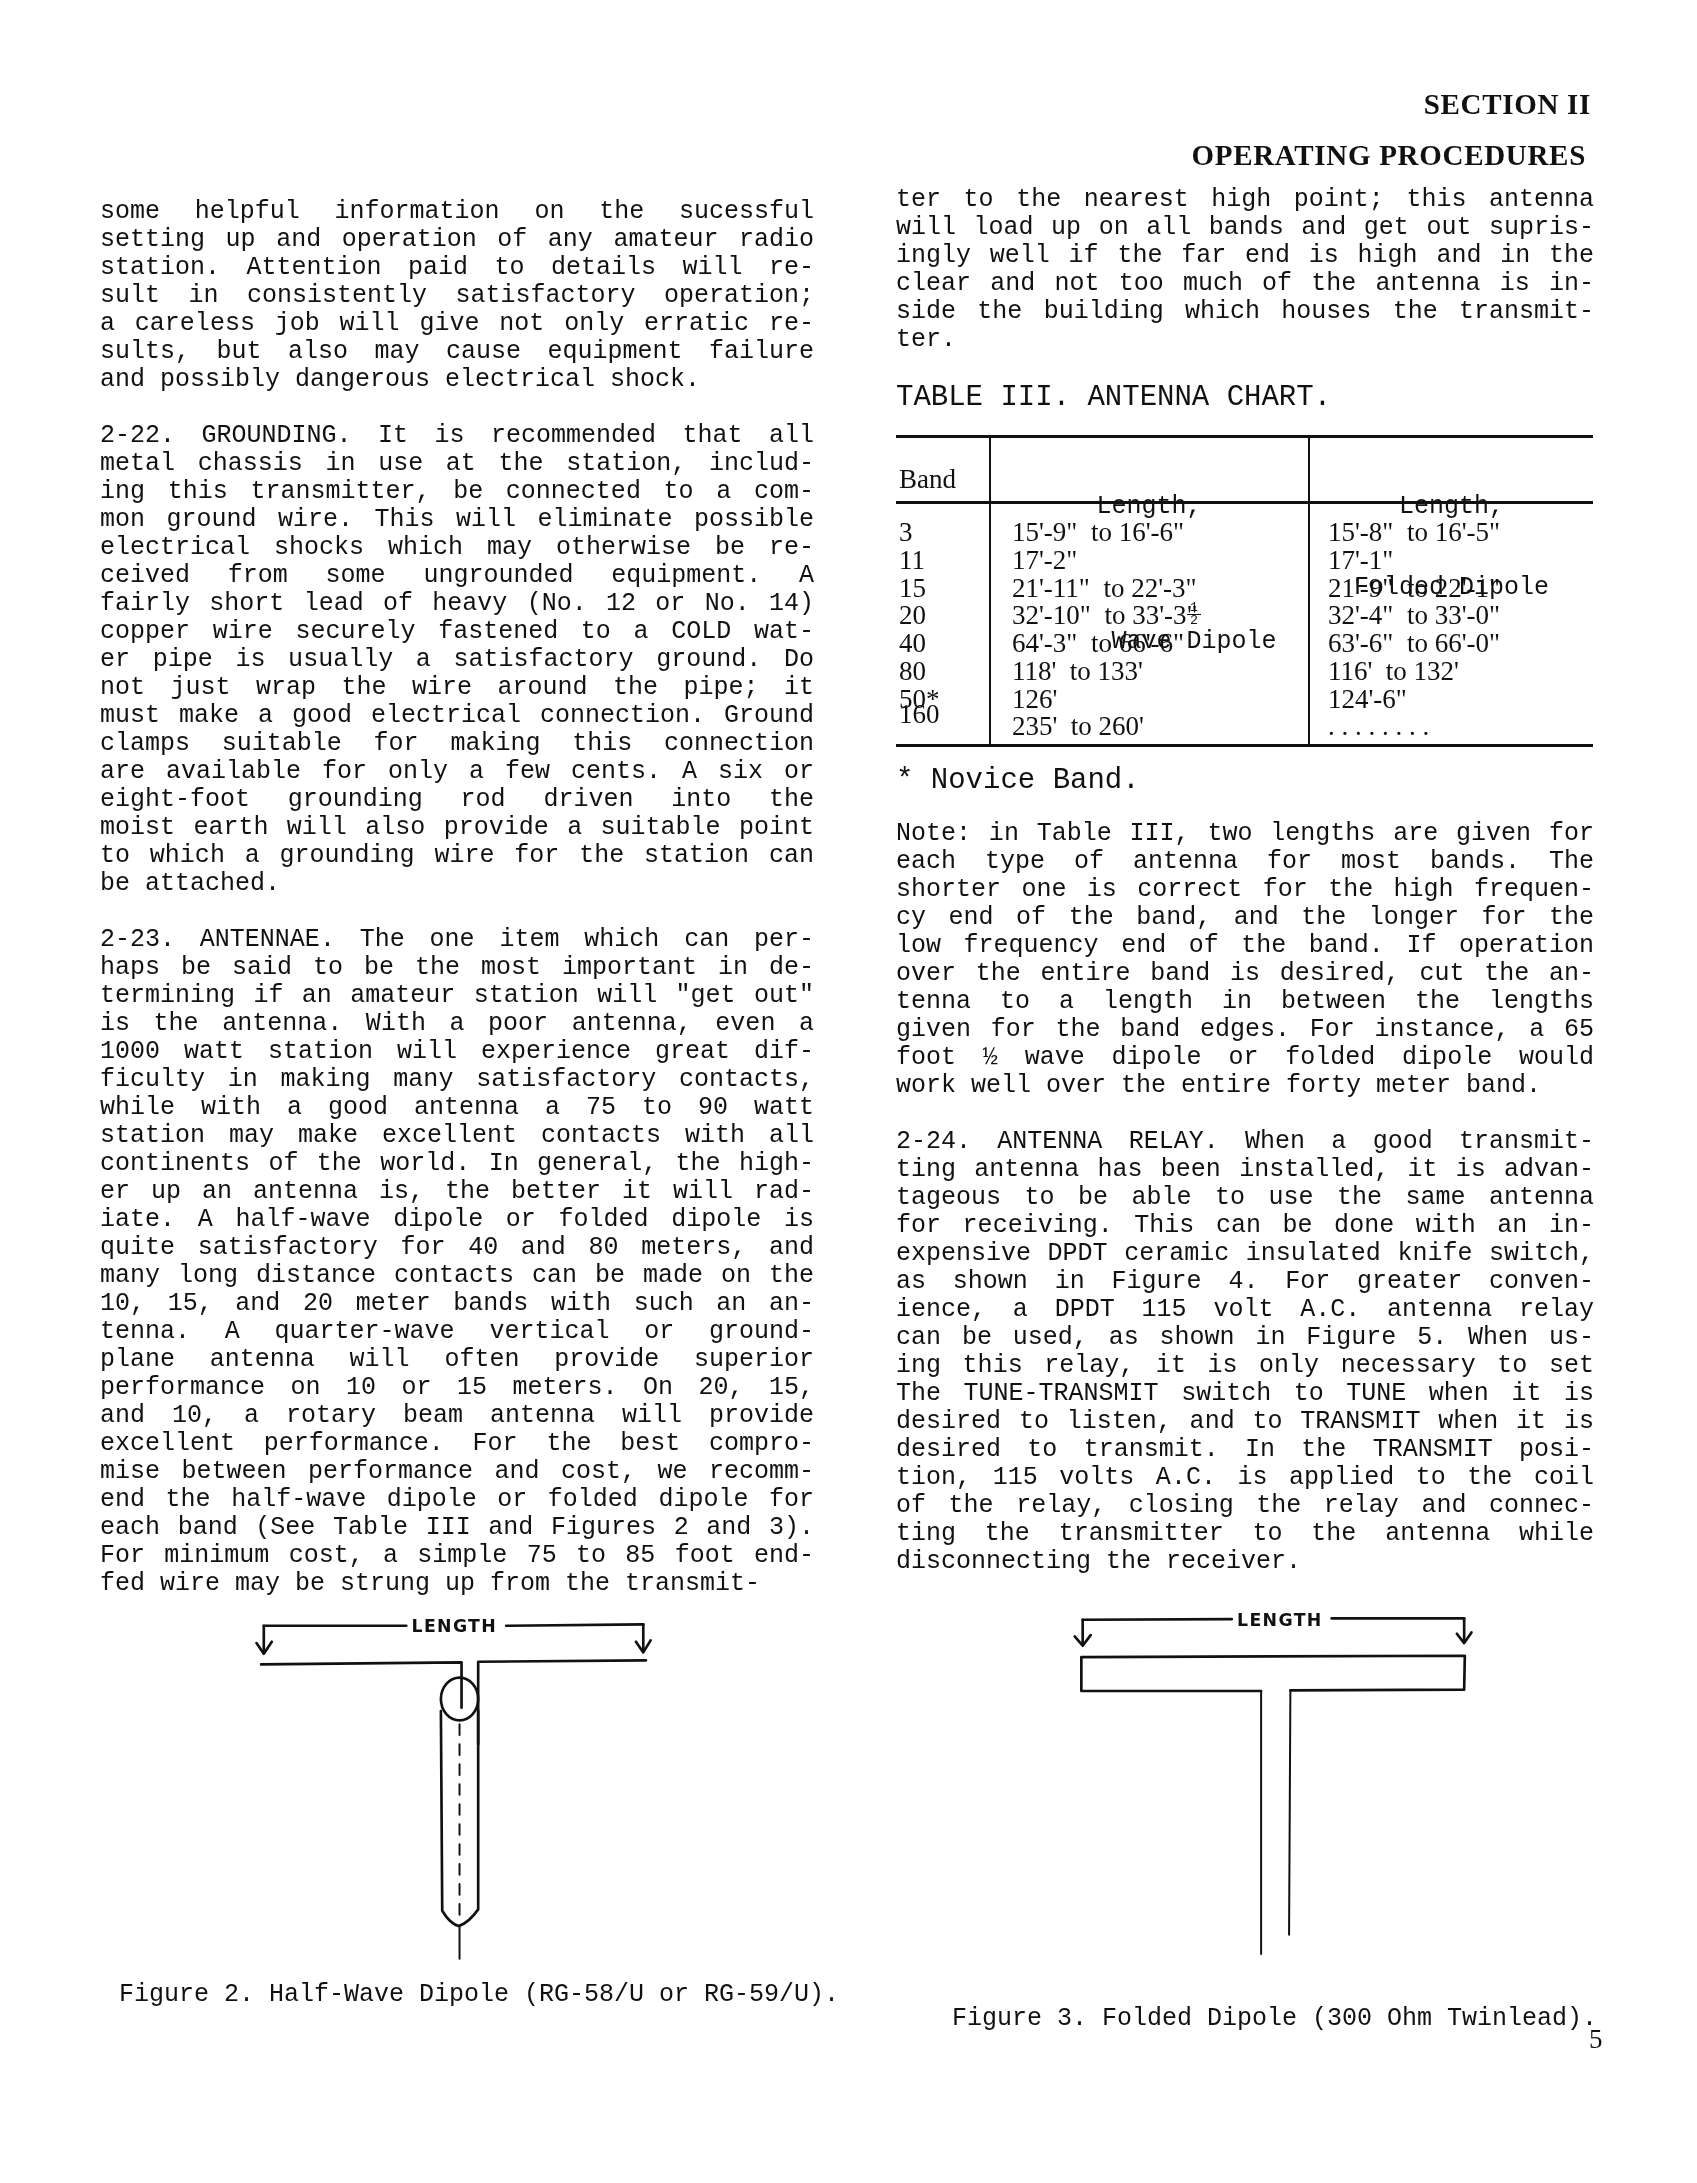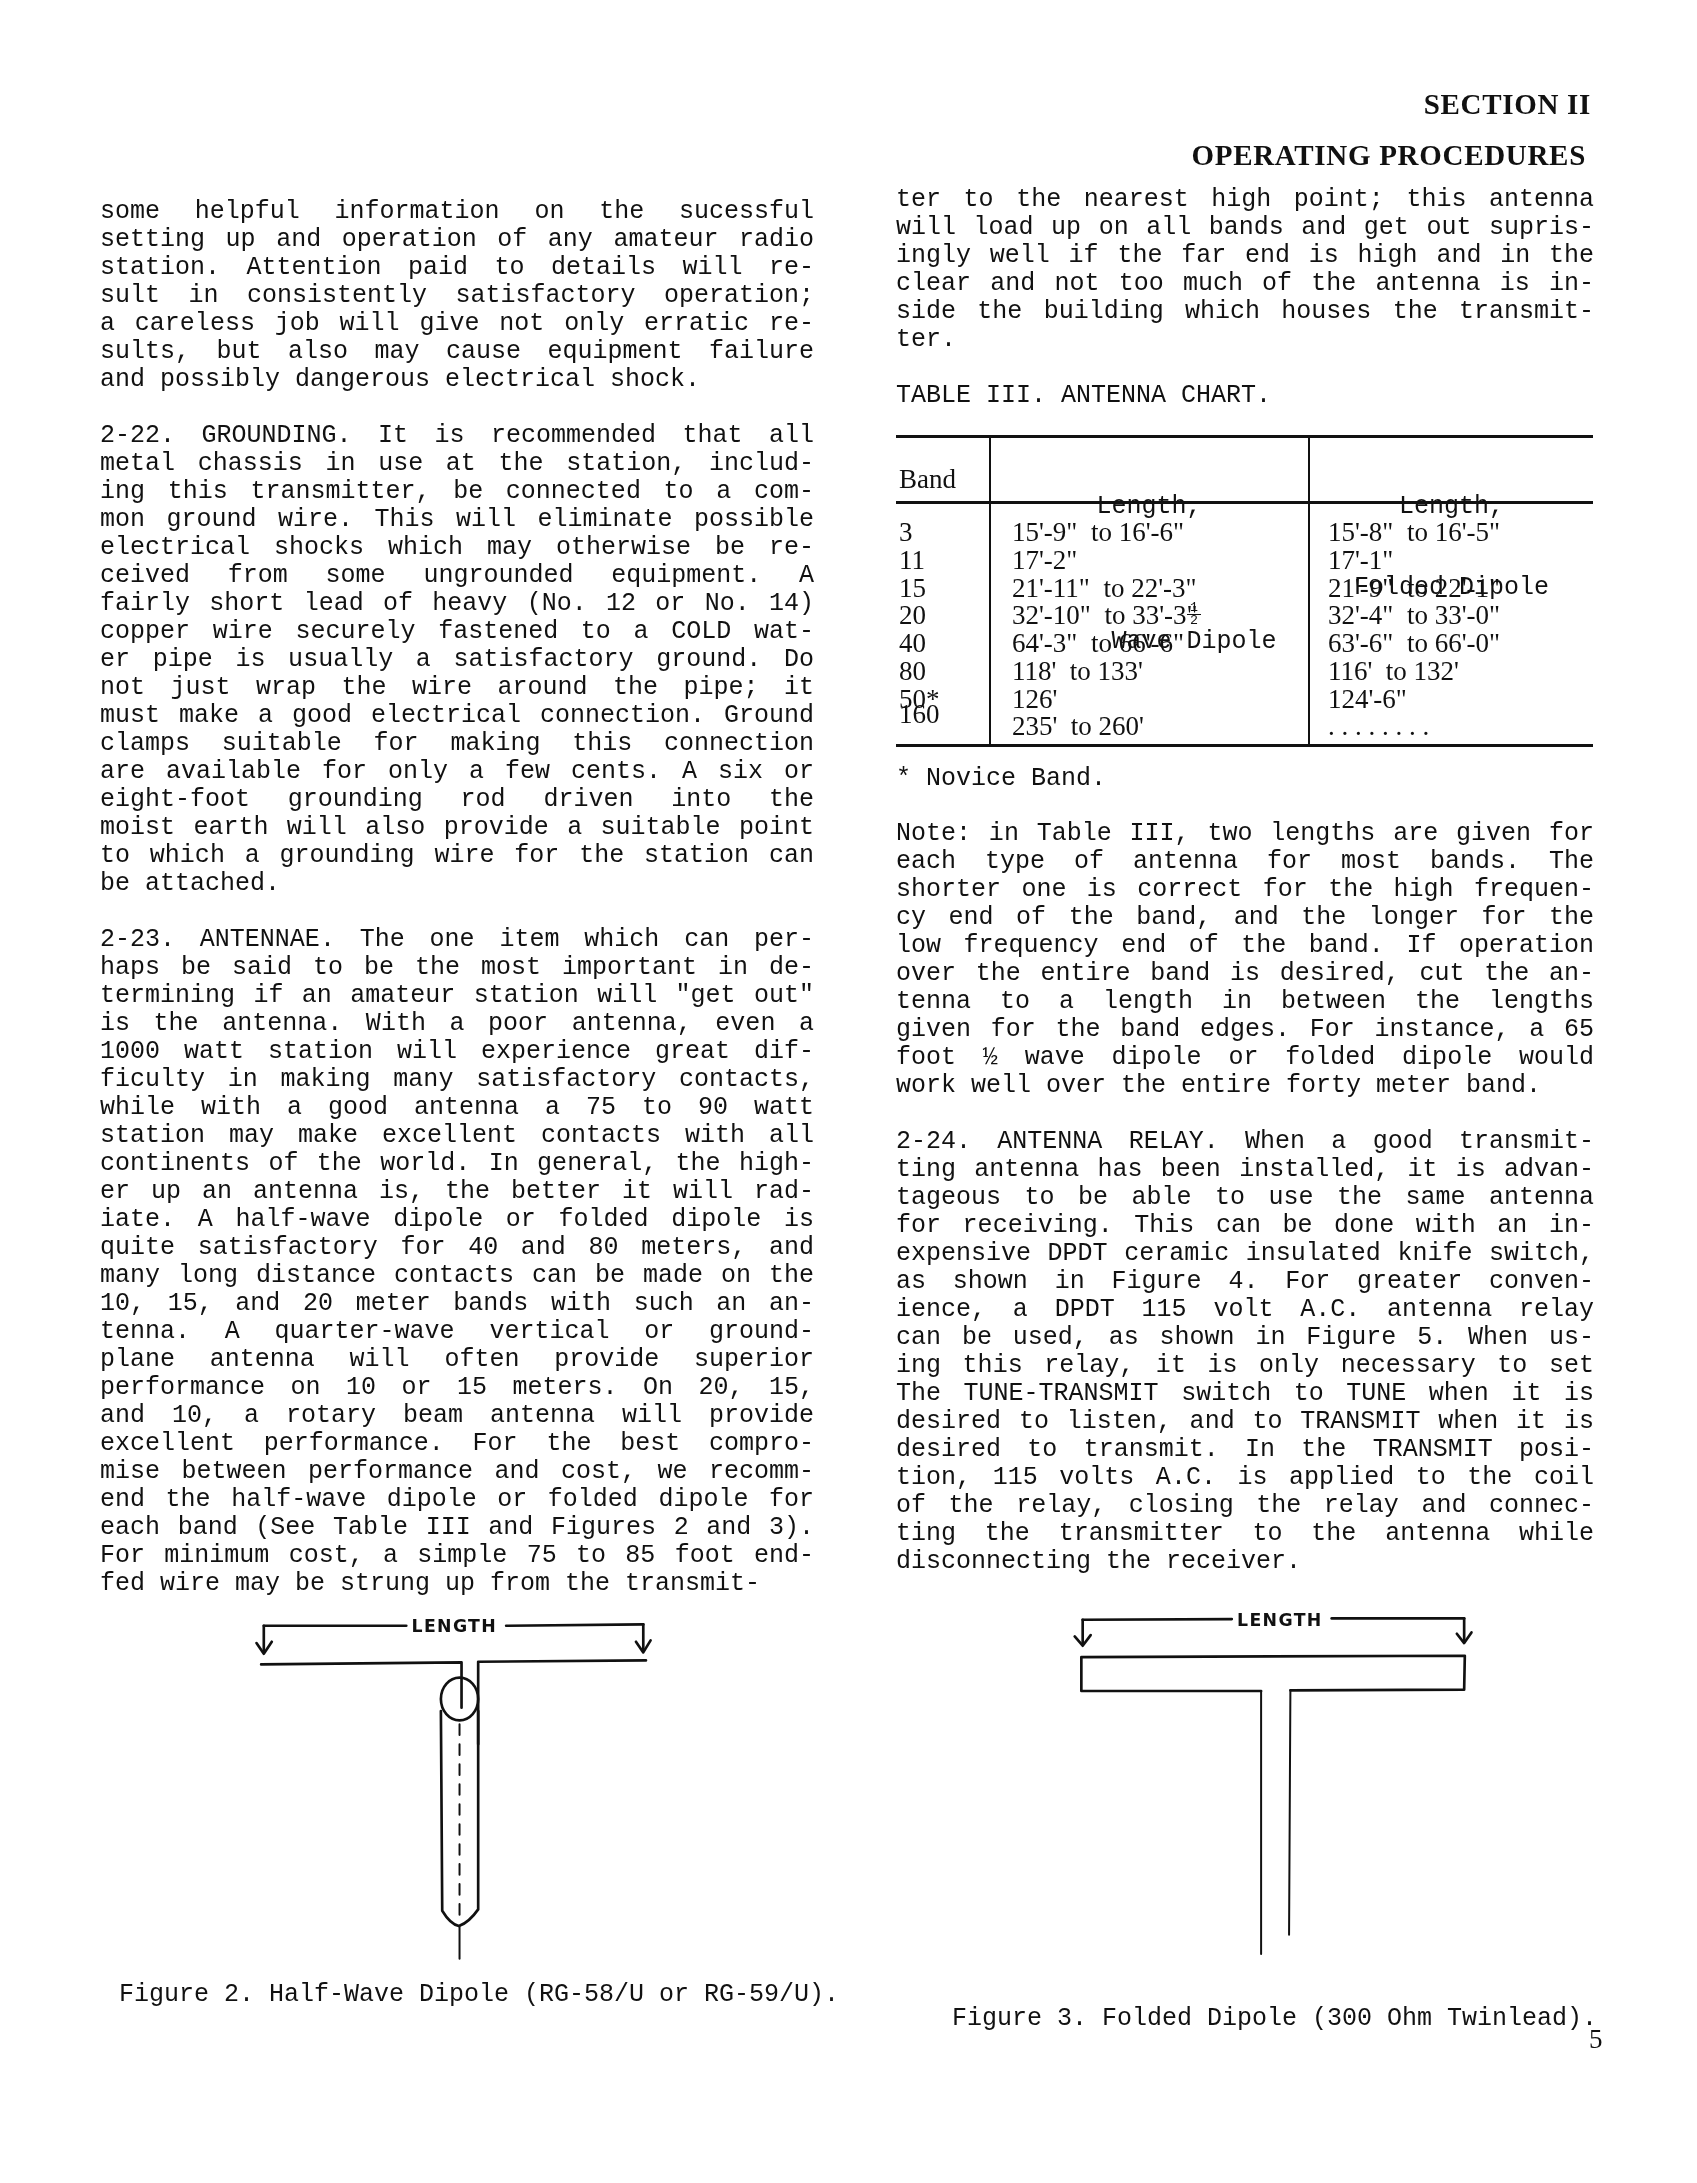--- a/index.html
+++ b/index.html
@@ -6,21 +6,21 @@
   body { width: 1698px; height: 2183px; position: relative; overflow: hidden; color: #111111;
          font-family: "Liberation Mono", "DejaVu Sans Mono", monospace; }
   .abs { position: absolute; }
   .hdr { font-family: "Liberation Serif", "DejaVu Serif", serif; font-weight: bold; font-size: 29px;
          letter-spacing: 0.7px; text-align: right; white-space: nowrap; margin-top: 24px; }
   .col { position: absolute; width: 714px; font-size: 25px; line-height: 28px; }
   .col p { margin: 0 0 28px 0; text-align: justify; white-space: pre-line; }
   .col p.tight { margin-bottom: 0; }
   .line { display: block; white-space: pre; text-align: justify; text-align-last: justify; }
   .line.last { text-align-last: left; }
-  .caption-tbl { font-size: 25px; white-space: nowrap; }
+  .caption-tbl { font-size: 29px; white-space: nowrap; }
   .rule { position: absolute; background: #111; }
   .cell { position: absolute; white-space: pre; font-family: "Liberation Serif", "DejaVu Serif", serif; font-size: 27px; line-height: 28px; }
   .th { position: absolute; text-align: center; font-family: "Liberation Mono", "DejaVu Sans Mono", monospace; font-size: 25px; line-height: 27px; white-space: pre; }
   .fig-caption { position: absolute; font-size: 25px; white-space: nowrap; }
   .page-num { position: absolute; font-family: "Liberation Serif", "DejaVu Serif", serif; font-size: 27px; }
   .frac { display: inline-block; font-size: 13.3px; line-height: 12px; vertical-align: middle; text-align: center; width: 14.6px; }
   .frac span { display: block; }
   .frac .bar { border-top: 1.3px solid #111; }
   svg.fig { position: absolute; overflow: visible; }
   .lenlabel { font-family: "DejaVu Sans", "Liberation Sans", sans-serif; font-weight: bold; font-size: 26px; letter-spacing: 2px; }

